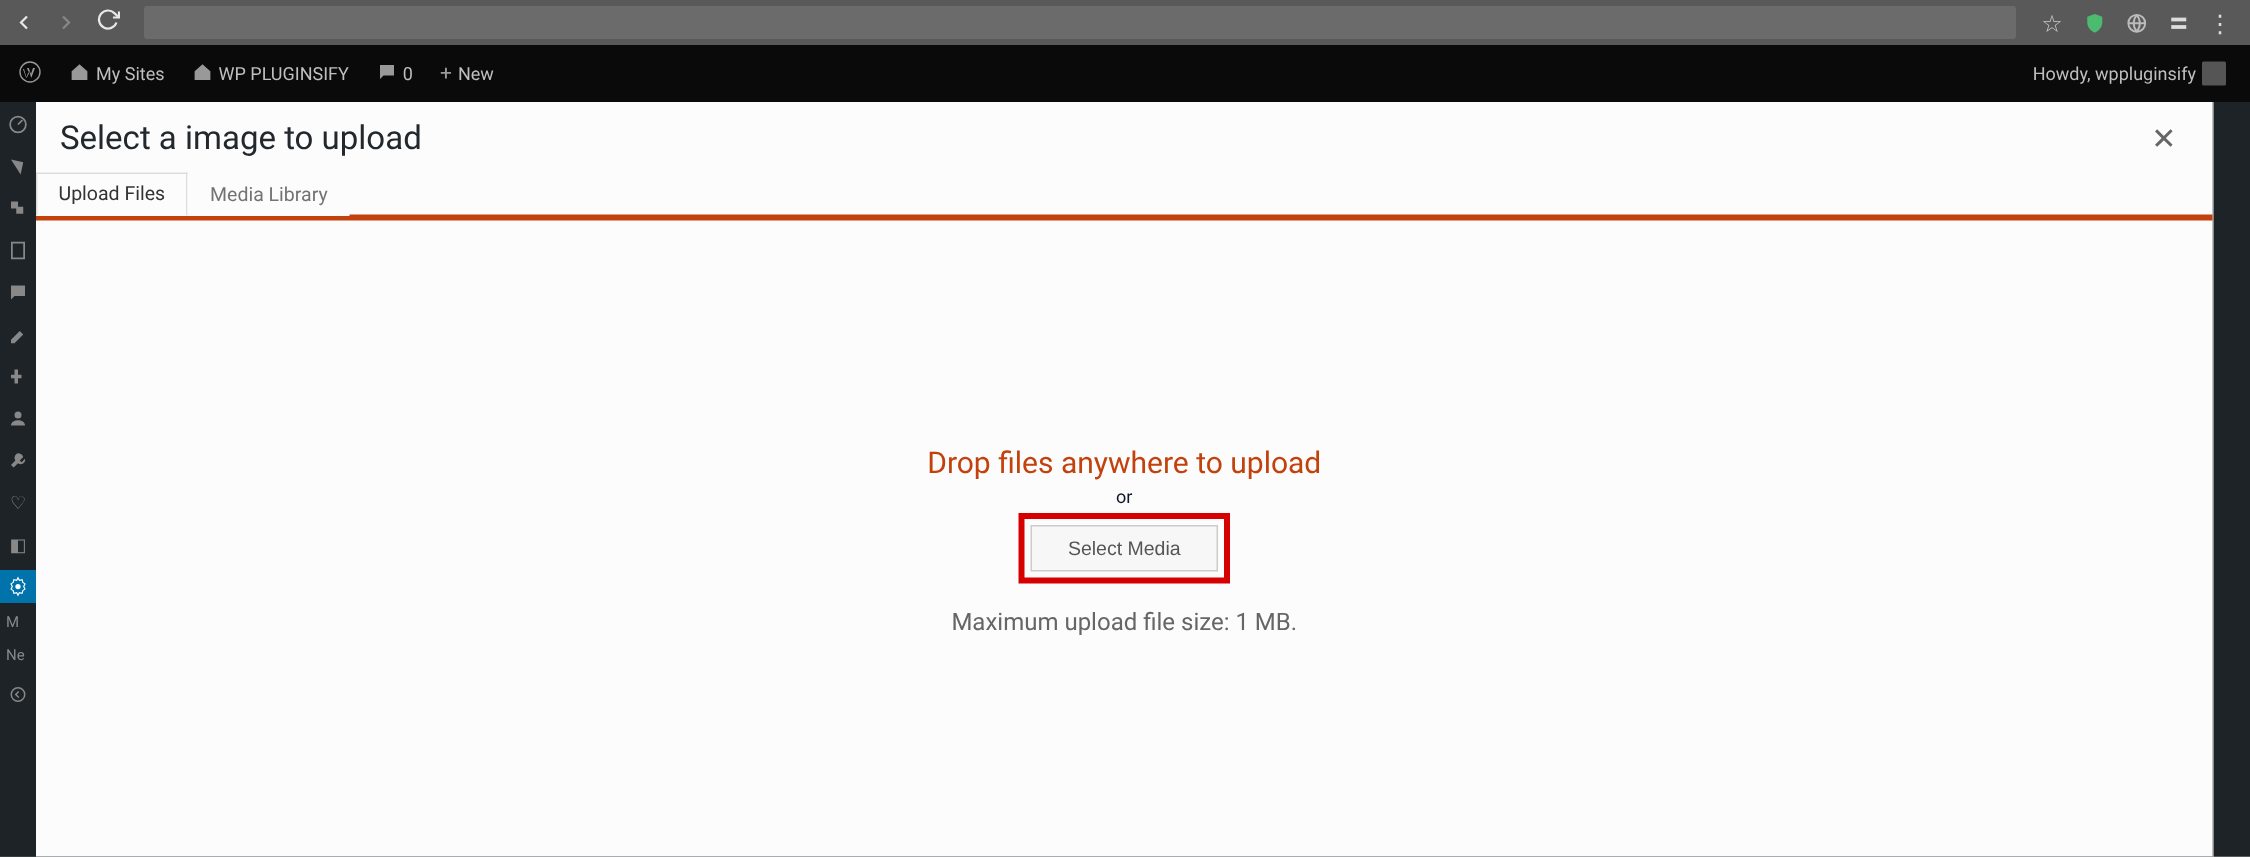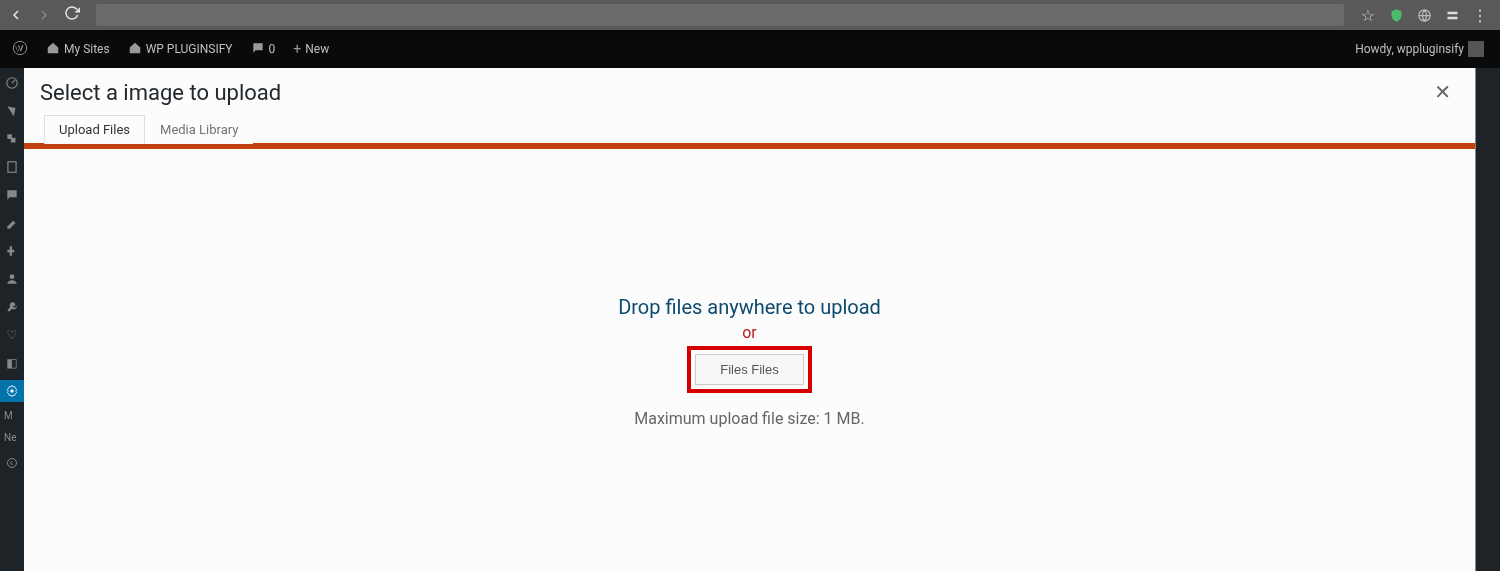--- a/index.html
+++ b/index.html
@@ -95,23 +95,24 @@
     }
     .modal-close {
       font-size: 20px;
       color: #666;
       cursor: pointer;
       padding: 4px 8px;
       line-height:1;
     }
     .modal-tabs {
       display: flex;
-      padding: 6px 10px 0 20px;
-      border-bottom: 6px solid #c2410c;
+      padding: 6px 10px 0 0;
+      border-bottom: 4px solid #c2410c;
       gap:0;
+      align-items:flex-end;
     }
     .modal-tab {
       padding: 6px 14px;
       font-size: 13px;
       color: #737373;
       cursor: pointer;
       border: 1px solid transparent;
       border-bottom: none;
       position:relative;
       top:1px;
@@ -124,26 +125,26 @@
     }
     .upload-area {
       height: calc(100% - 90px);
       display: flex;
       flex-direction: column;
       align-items: center;
       justify-content: center;
     }
     .drop-text {
       font-size: 20px;
-      color: #0c4a6e;
+      color: #c2410c;
       font-weight:400;
     }
     .or-text {
-      font-size: 16px;
-      color: #b91c1c;
+      font-size: 12px;
+      color: #0f172a;
       margin-top: 4px;
     }
     .select-btn-highlight {
       border: 4px solid #d60000;
       padding: 4px;
       margin-top: 4px;
     }
     .select-btn {
       background: #f7f7f7;
       border: 1px solid #ccc;
@@ -325,18 +326,18 @@
       <span class="modal-close">✕</span>
     </div>
     <div class="modal-tabs">
       <div class="modal-tab active">Upload Files</div>
       <div class="modal-tab">Media Library</div>
     </div>
     <div class="upload-area">
       <div class="drop-text">Drop files anywhere to upload</div>
       <div class="or-text">or</div>
       <div class="select-btn-highlight">
-        <button class="select-btn">Files Files</button>
+        <button class="select-btn">Select Media</button>
       </div>
       <div class="max-text">Maximum upload file size: 1 MB.</div>
     </div>
   </div>
 </div>
 
 </body></html>

